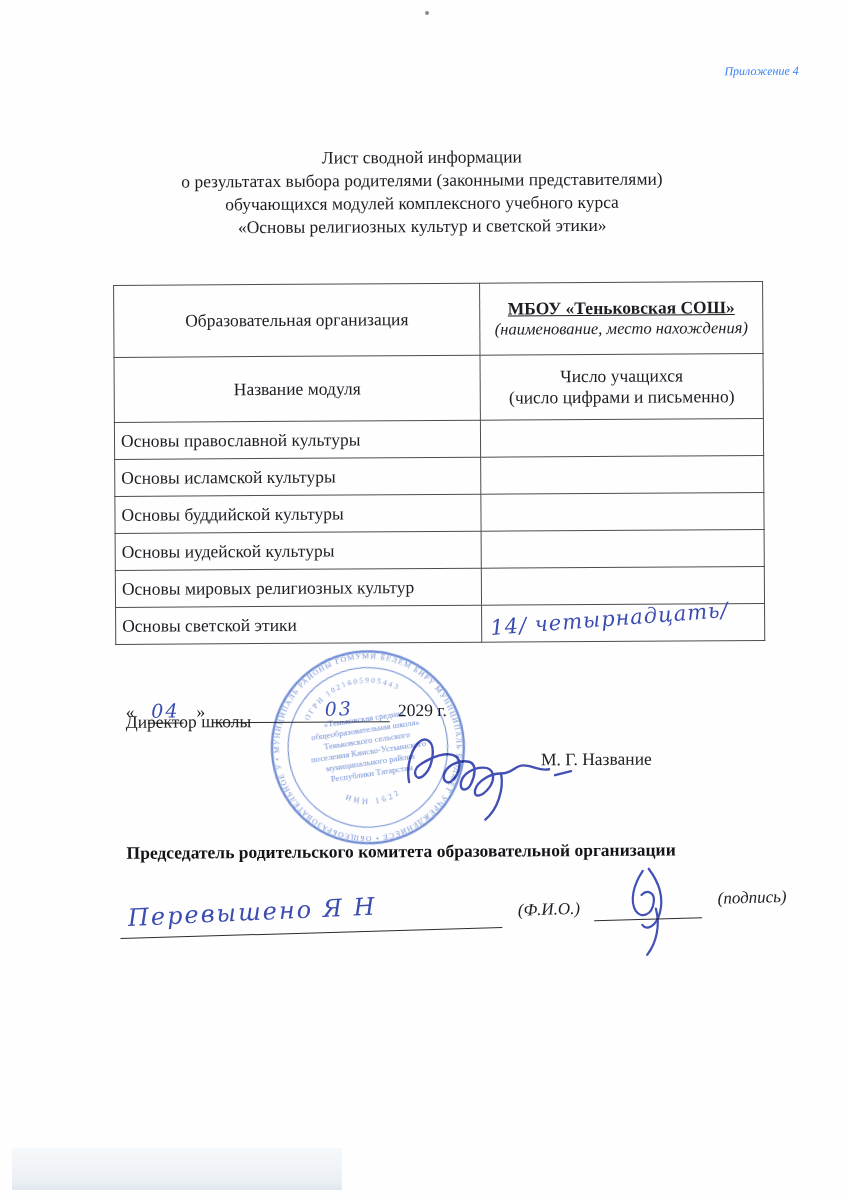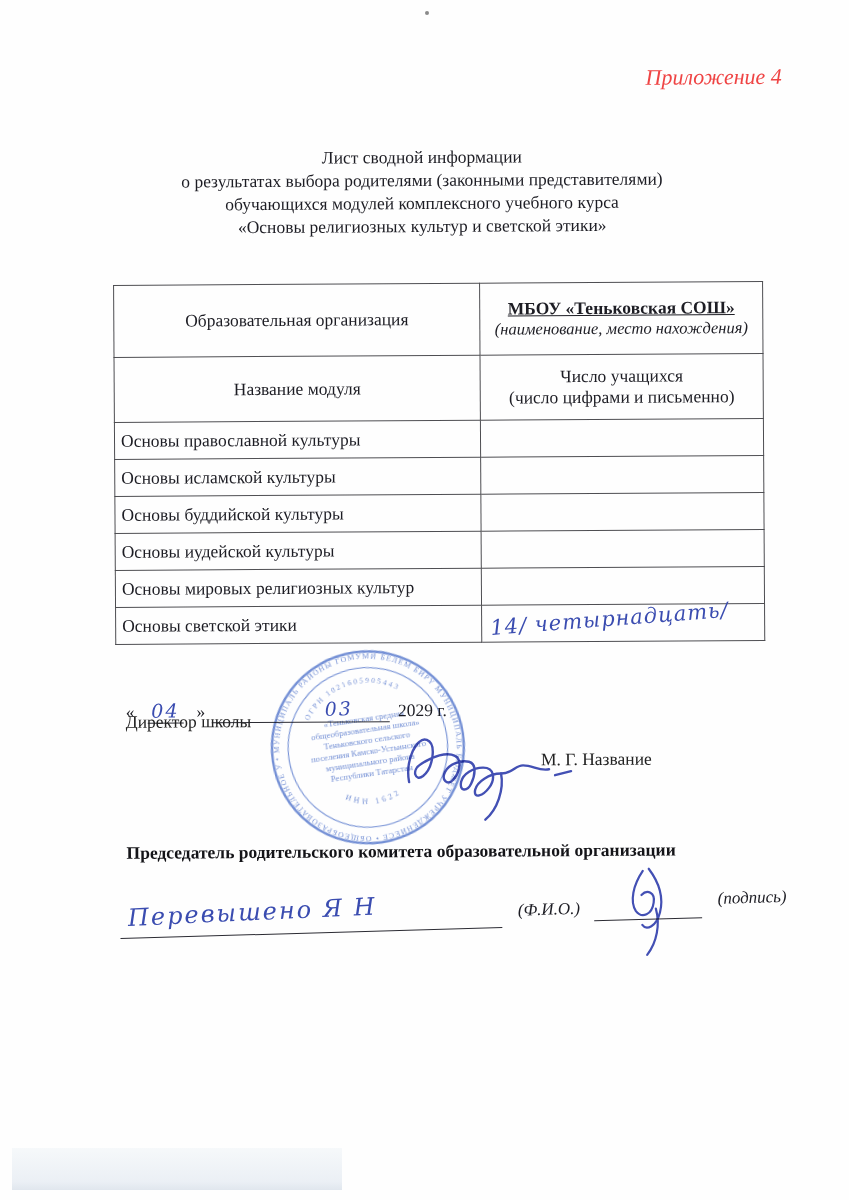--- a/index.html
+++ b/index.html
@@ -7,22 +7,22 @@
     position:relative;
     width:849px;height:1200px;
     background:#fefefe;
     overflow:hidden;
     font-family:"Liberation Serif", serif;
     color:#222;
   }
   .doc{position:absolute;inset:0;transform:rotate(-0.35deg);}
   
   .appendix{
-    position:absolute;top:66px;right:64px;
-    font-style:italic;font-size:22px;color:#ef4444;
+    position:absolute;top:66px;right:47px;
+    font-style:italic;font-size:12px;color:#3b82f6;
   }
   
   .title{
     position:absolute;top:146px;left:60px;right:60px;
     text-align:center;font-size:17.5px;line-height:23px;color:#1d1d24;
   }
   
   table.modules{
     position:absolute;left:115px;top:283px;width:623px;
     border-collapse:collapse;table-layout:fixed;

